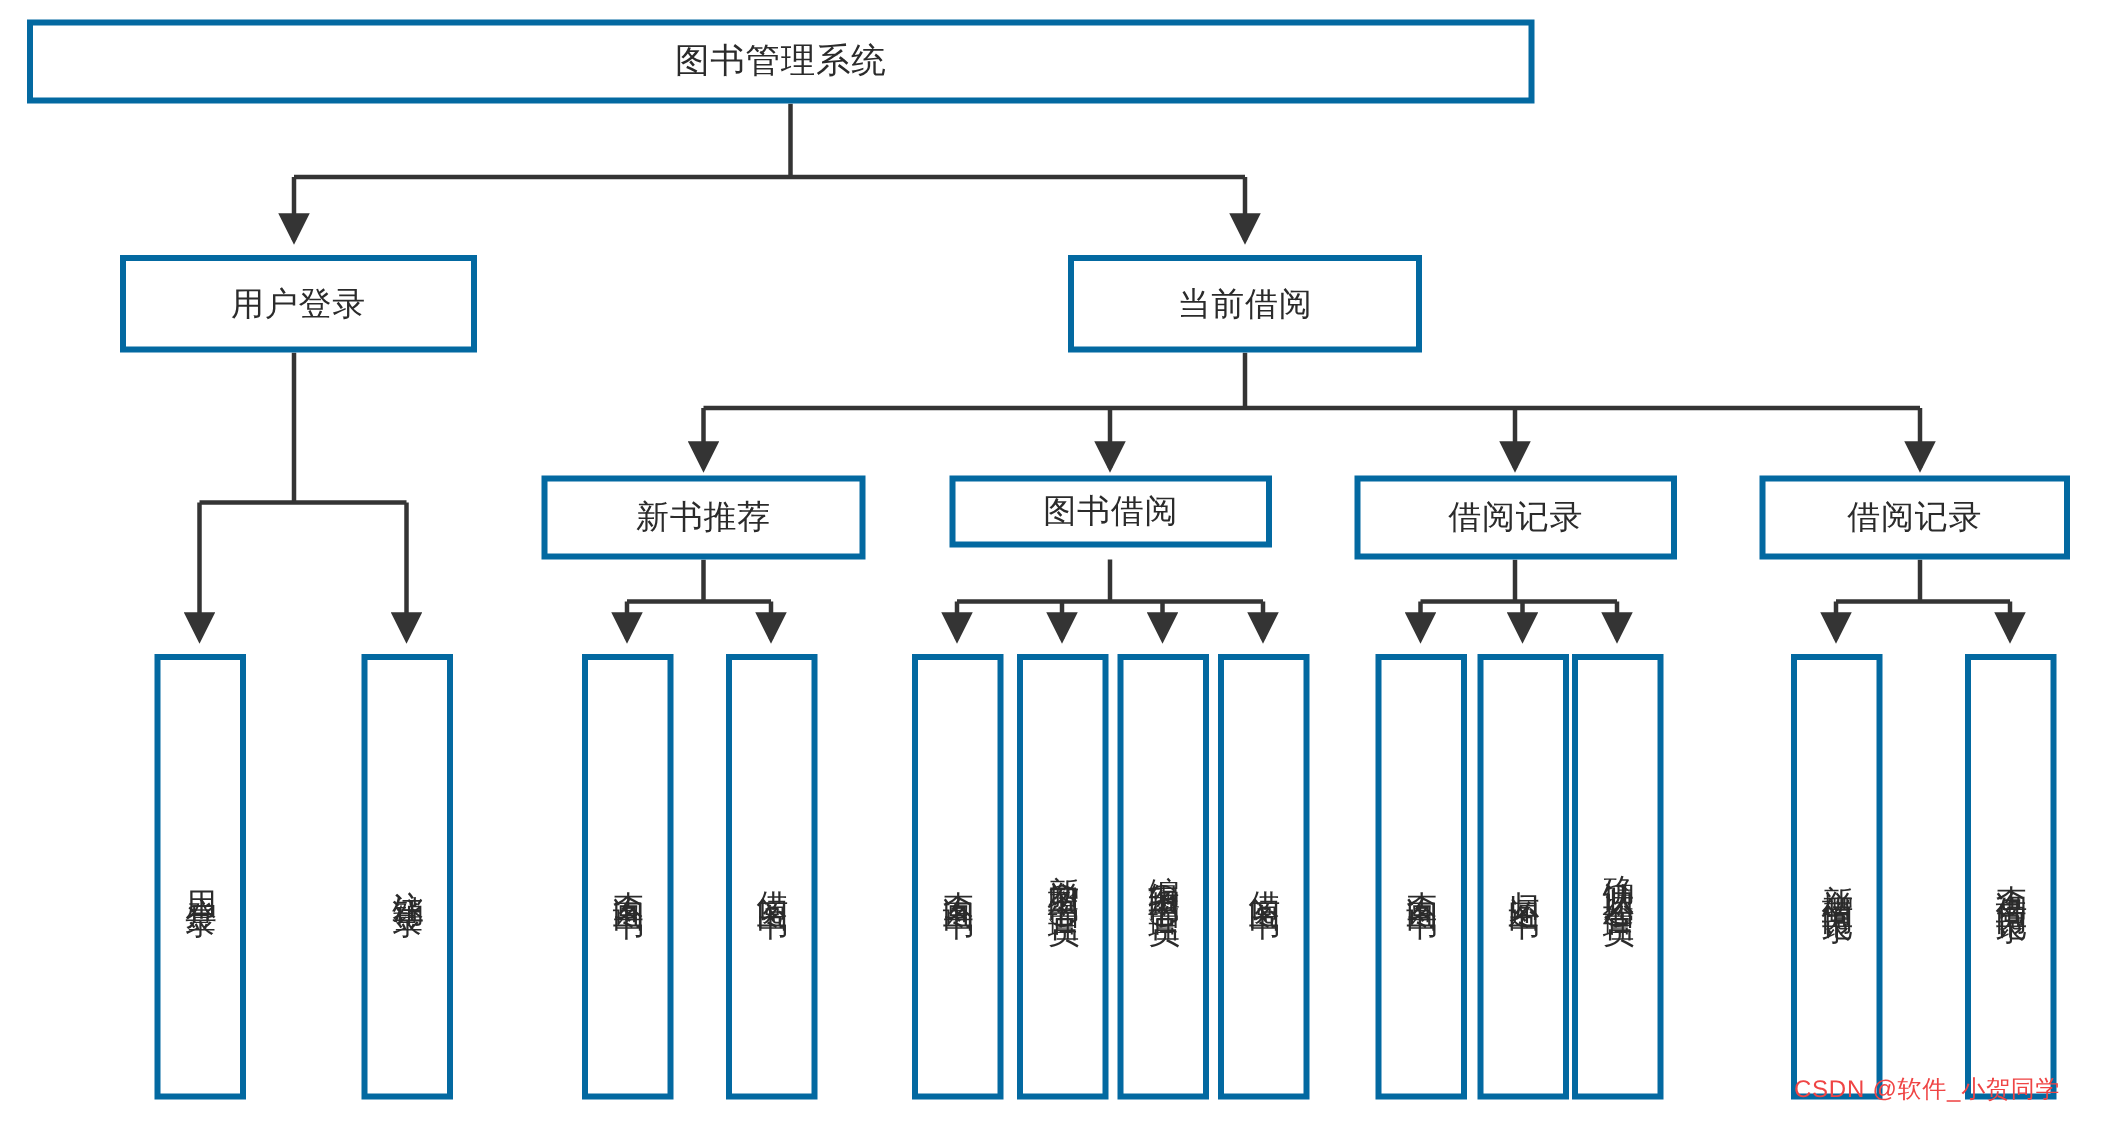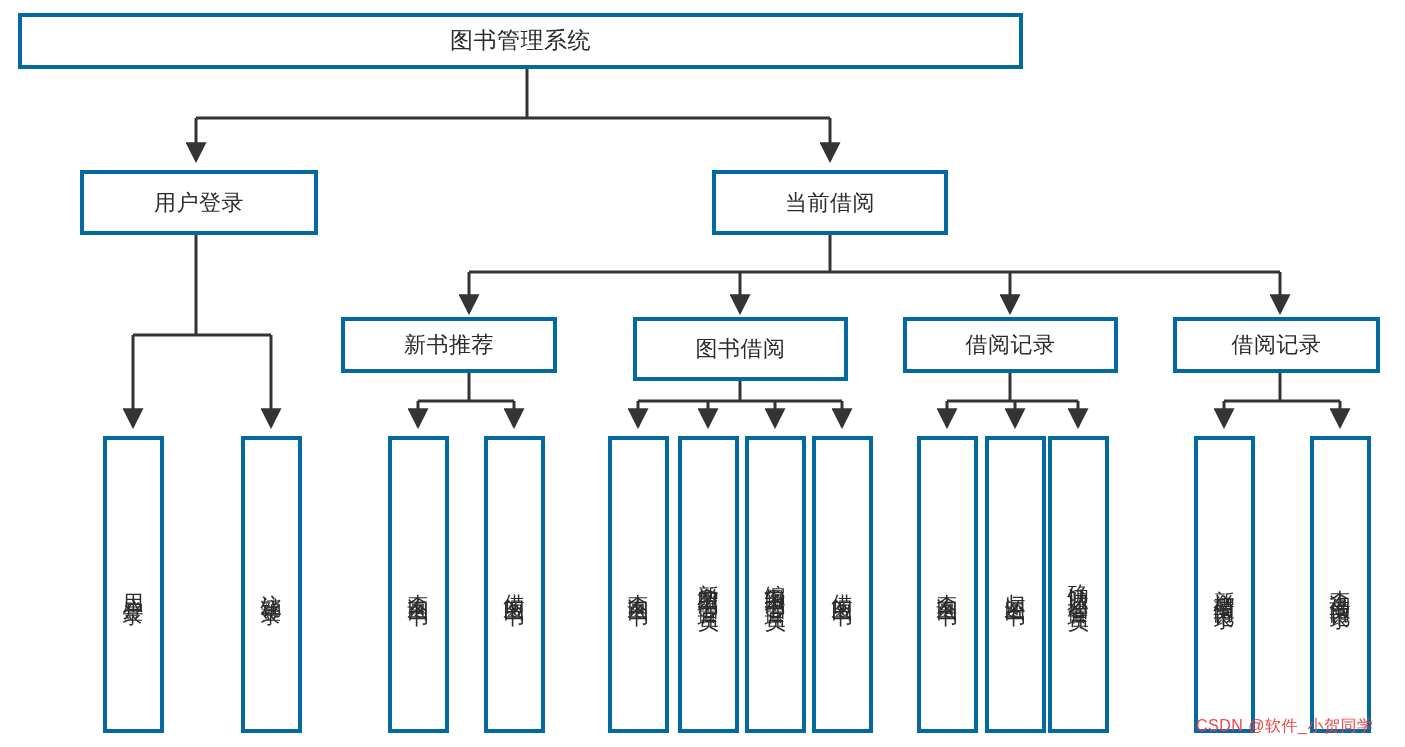--- a/index.html
+++ b/index.html
@@ -133,24 +133,24 @@
     <span class="label">图书管理系统</span>
   </div>
 
   <div class="node h" style="left:80px; top:170px; width:238px; height:65px;">
     <span class="label">用户登录</span>
   </div>
   <div class="node h" style="left:712px; top:170px; width:236px; height:65px;">
     <span class="label">当前借阅</span>
   </div>
 
-  <div class="node h" style="left:341px; top:317px; width:216px; height:56px;">
+  <div class="node h" style="left:361px; top:317px; width:216px; height:56px;">
     <span class="label">新书推荐</span>
   </div>
-  <div class="node h" style="left:633px; top:317px; width:215px; height:64px;">
+  <div class="node h" style="left:633px; top:317px; width:215px; height:48px;">
     <span class="label">图书借阅</span>
   </div>
   <div class="node h" style="left:903px; top:317px; width:215px; height:56px;">
     <span class="label">借阅记录</span>
   </div>
   <div class="node h" style="left:1173px; top:317px; width:207px; height:56px;">
     <span class="label">借阅记录</span>
   </div>
 
   <div class="node v" style="left:103px; top:436px; width:61px; height:297px;">

